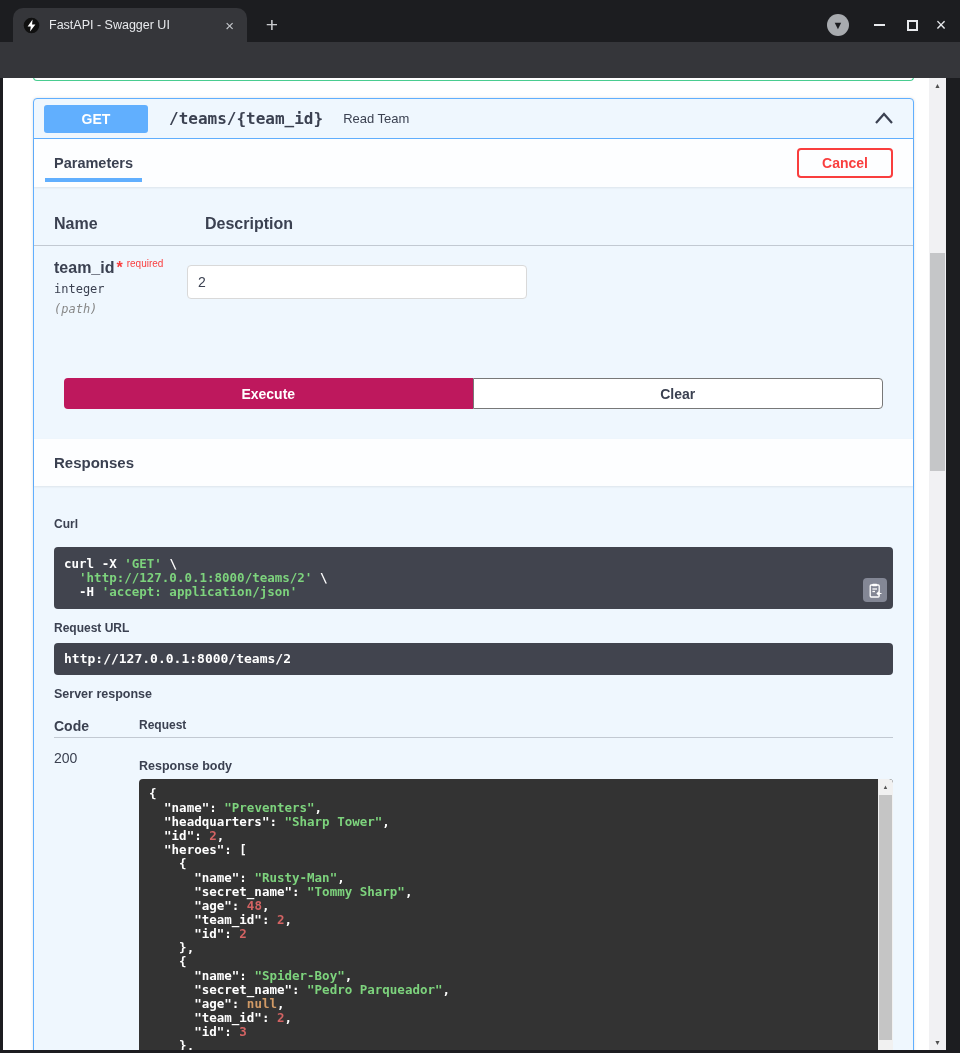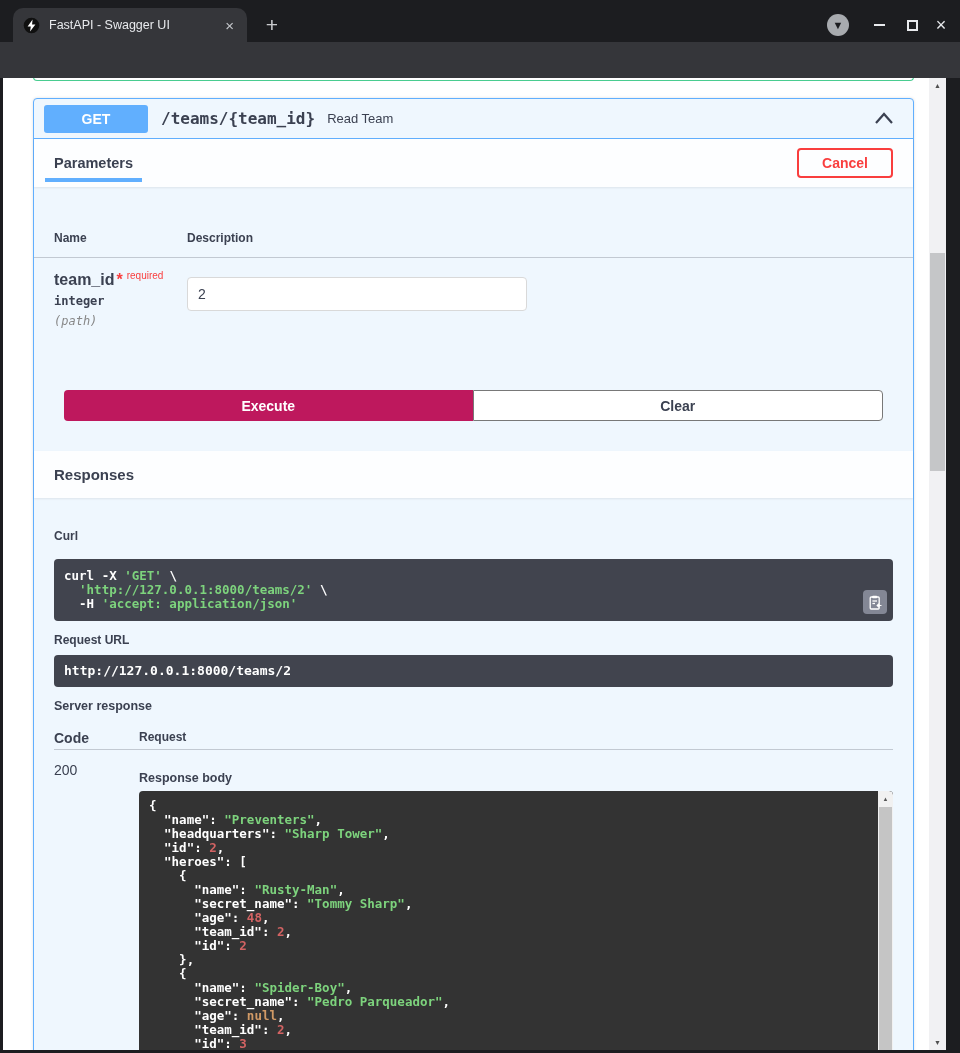--- a/index.html
+++ b/index.html
@@ -63,40 +63,40 @@
 
   
   .remnant { position:absolute; left:30px; top:-6px; width:881px; height:9px; border:1px solid #49cc90; border-top:none; border-radius:0 0 4px 4px; background:#fff; }
 
   
   .opblock {
     position:absolute; left:30px; top:20px; width:881px;
     border:1px solid #61affe; border-radius:4px; background:#eff7fe;
     box-shadow:0 0 3px rgba(0,0,0,.12);
   }
-  .summary { height:40px; display:flex; align-items:center; padding:0 10px; border-bottom:1px solid #61affe; }
+  .summary { height:40px; display:flex; align-items:center; padding:0 10px; border-bottom:1px solid #61affe;gap:8px; }
   .badge { width:104px; height:28px; background:#61affe; border-radius:3px; color:#fff; font-weight:bold; font-size:14px; display:flex; align-items:center; justify-content:center; }
   .path { font-family:"DejaVu Sans Mono", monospace; font-weight:bold; font-size:16px; color:#3b4151; margin-left:13px; }
   .summary-desc { font-size:13px; color:#3b4151; margin-left:12px; }
   .chevron { margin-left:auto; margin-right:9px; display:flex; }
 
   .whiteband { background:rgba(255,255,255,.85); box-shadow:0 1px 2px rgba(0,0,0,.08);gap:48px; }
   .tabrow { height:48px; display:flex; align-items:center; padding:0 20px; }
   .param-tab { position:relative; font-weight:bold; font-size:14.5px; color:#3b4151; padding:0 9px; margin-left:-9px; }
   .param-tab::after { content:""; position:absolute; left:0; right:0; bottom:-11px; height:4px; background:#61affe; }
   .cancel { margin-left:auto; border:2px solid #f93e3e; color:#f93e3e; font-weight:bold; font-size:14px; border-radius:4px; padding:5px 23px; background:transparent; }
 
-  .thead { display:flex; padding:44px 20px 12px; border-bottom:1px solid rgba(59,65,81,.25); font-size:12px; font-weight:bold; }
+  .thead { display:flex; padding:28px 20px 12px; border-bottom:1px solid rgba(59,65,81,.25); font-size:16px; font-weight:bold;gap:18px; }
   .th-name { width:133px; }
   .prow { display:flex; padding:12px 20px 0; }
   .pcol1 { width:133px; }
   .pname { font-size:16px; font-weight:bold; }
   .pstar { color:#f93e3e; font-weight:bold; margin-left:2px; }
   .preq { color:#f93e3e; font-size:10px; vertical-align:super; margin-left:4px; font-weight:normal;margin-top:37px; }
-  .ptype { font-family:"DejaVu Sans Mono", monospace; font-weight:bold; font-size:12px; margin-top:5px; }
+  .ptype { font-family:"DejaVu Sans Mono", monospace; font-weight:normal; font-size:12px; margin-top:5px; }
   .ploc { font-family:"DejaVu Sans Mono", monospace; font-style:italic; font-size:12px; margin-top:6px; color:#888; }
   .pinput { margin-top:7px; width:340px; height:34px; border:1px solid #d9d9d9; border-radius:4px; padding:0 10px; font-size:14px; color:#3b4151; background:#fff; font-family:"Liberation Sans",sans-serif; }
 
   .exec-row { display:flex; margin:62px 30px 30px; height:31px; }
   .btn-exec { flex:1; background:#be185d; color:#fff; font-weight:bold; font-size:14px; border:none; border-radius:4px 0 0 4px; }
   .btn-clear { flex:1; background:#fff; color:#3b4151; font-weight:bold; font-size:14px; border:1px solid #787878; border-radius:0 4px 4px 0; }
 
   .resp-band { height:47px; display:flex; align-items:center; padding:0 20px; font-weight:bold; font-size:15px; }
   .resp-inner { padding:31px 20px 40px; }
   .lbl { font-size:12px; font-weight:bold; color:#3b4151; }

